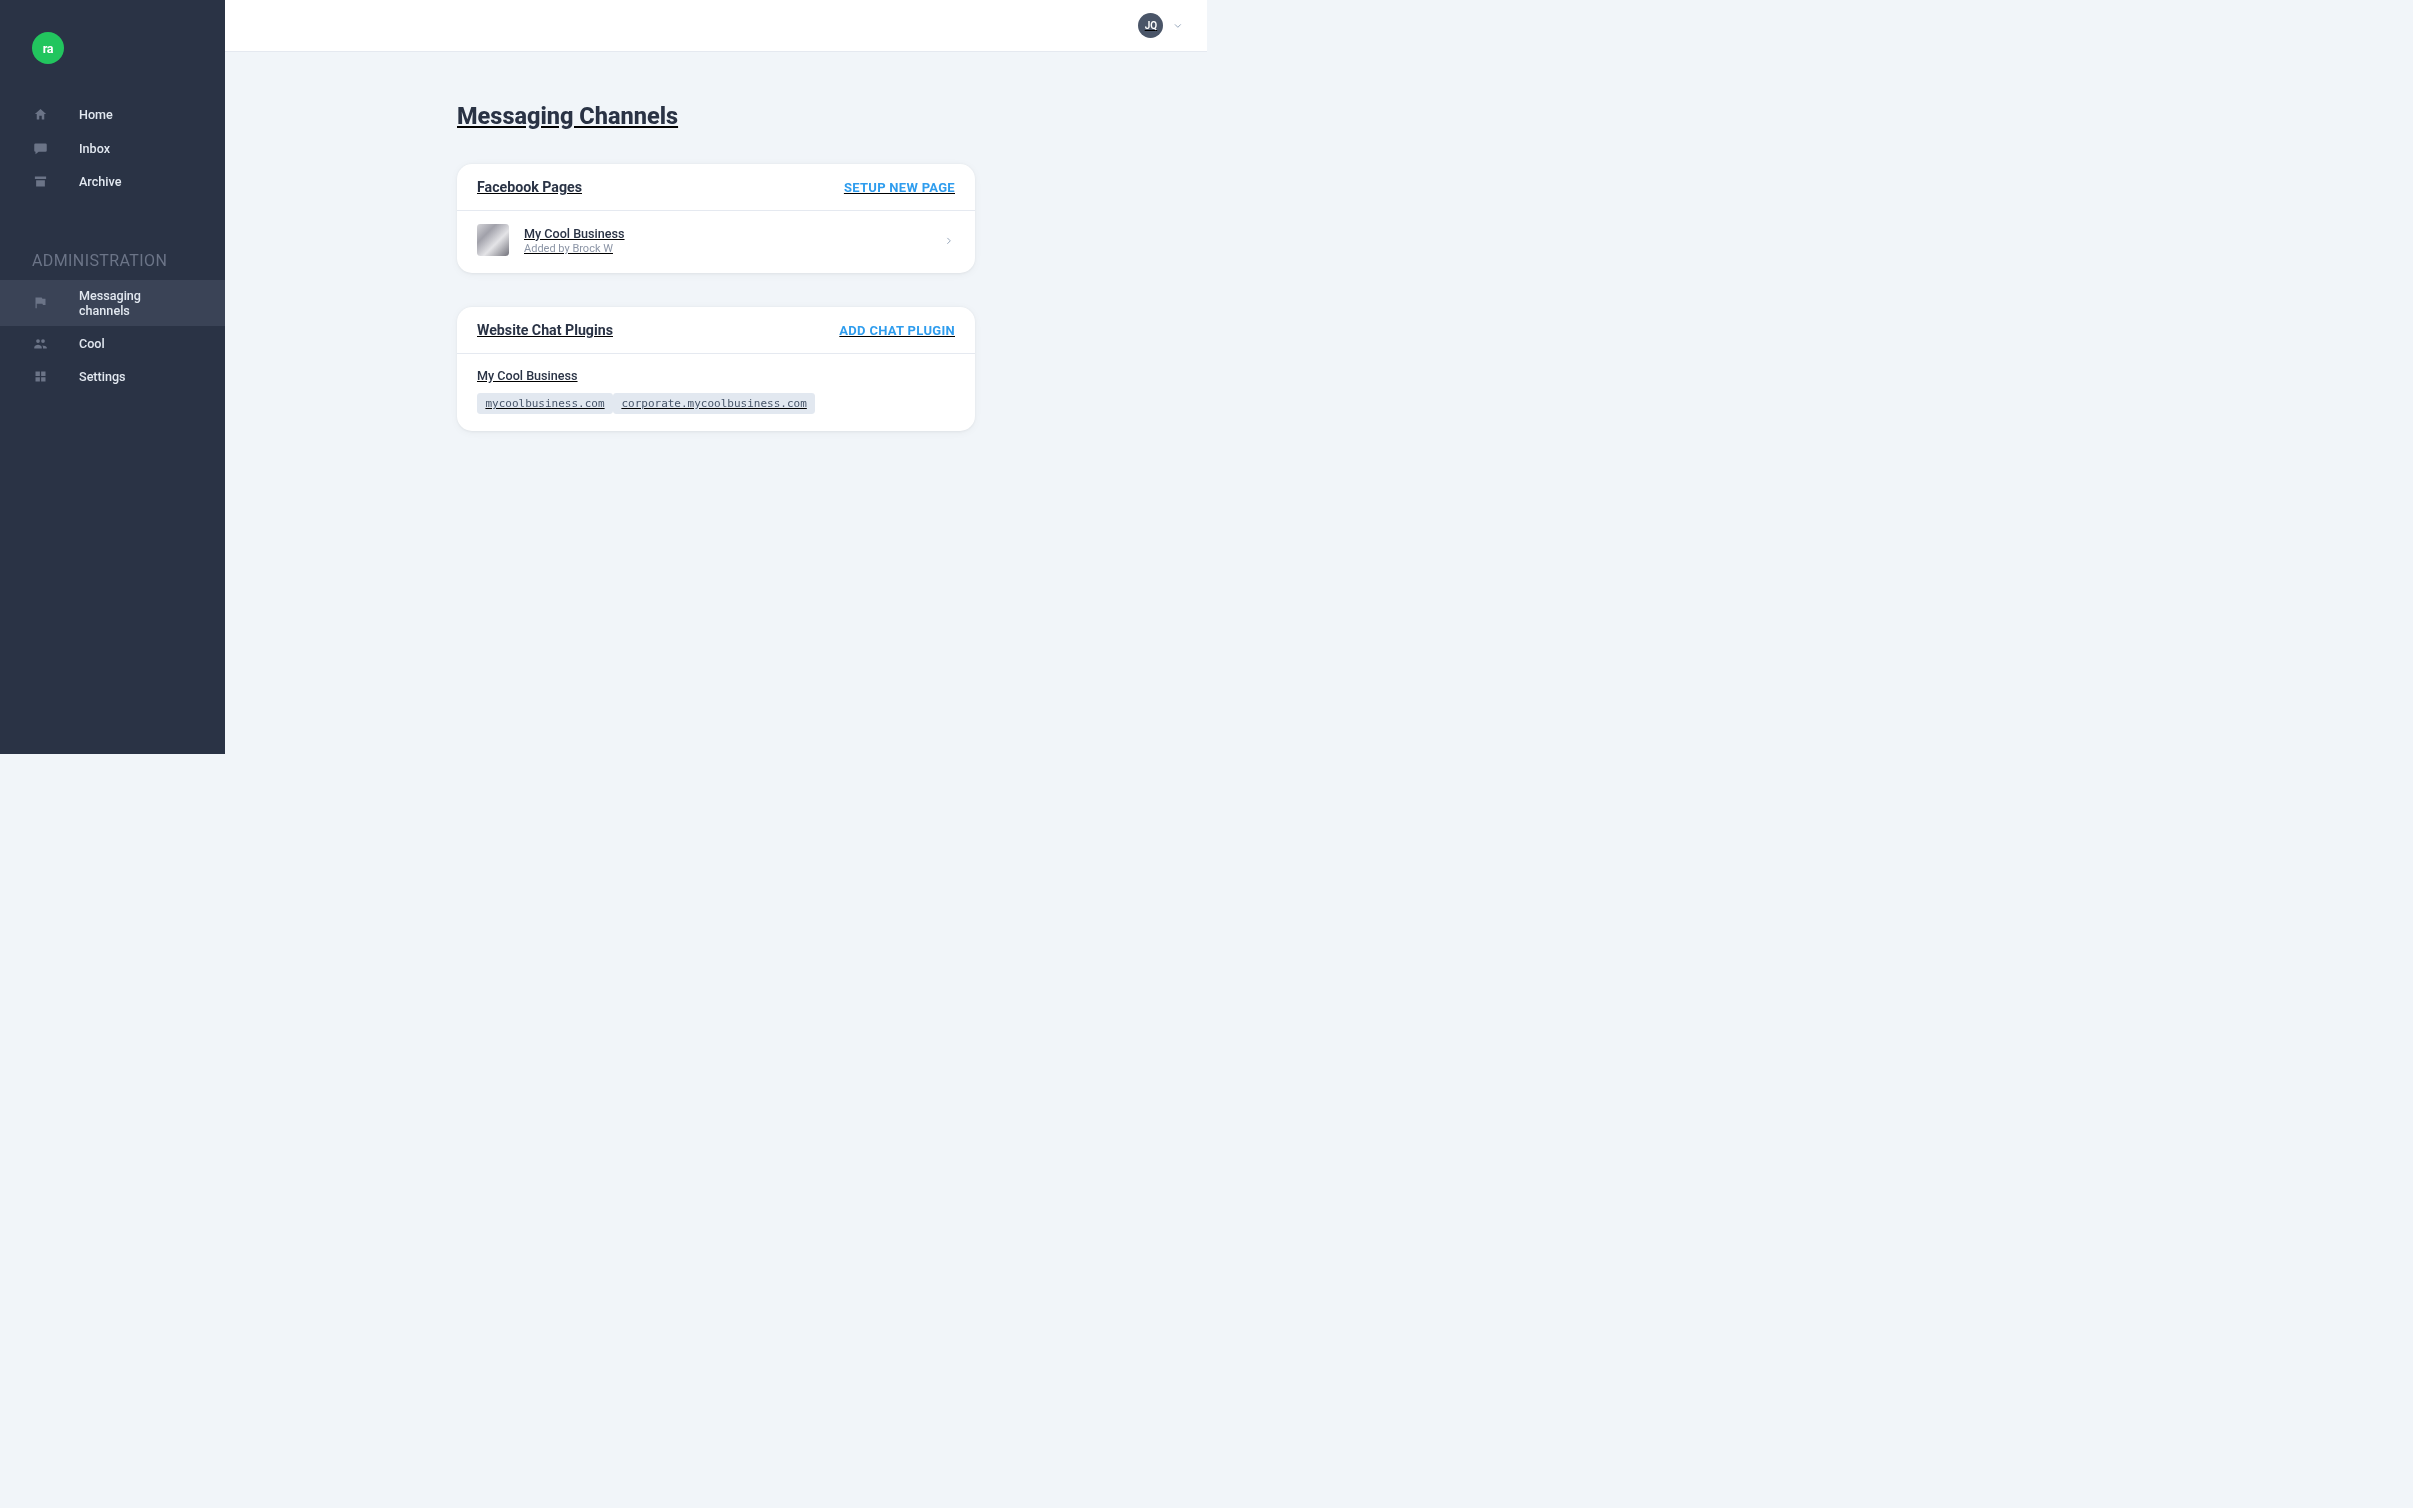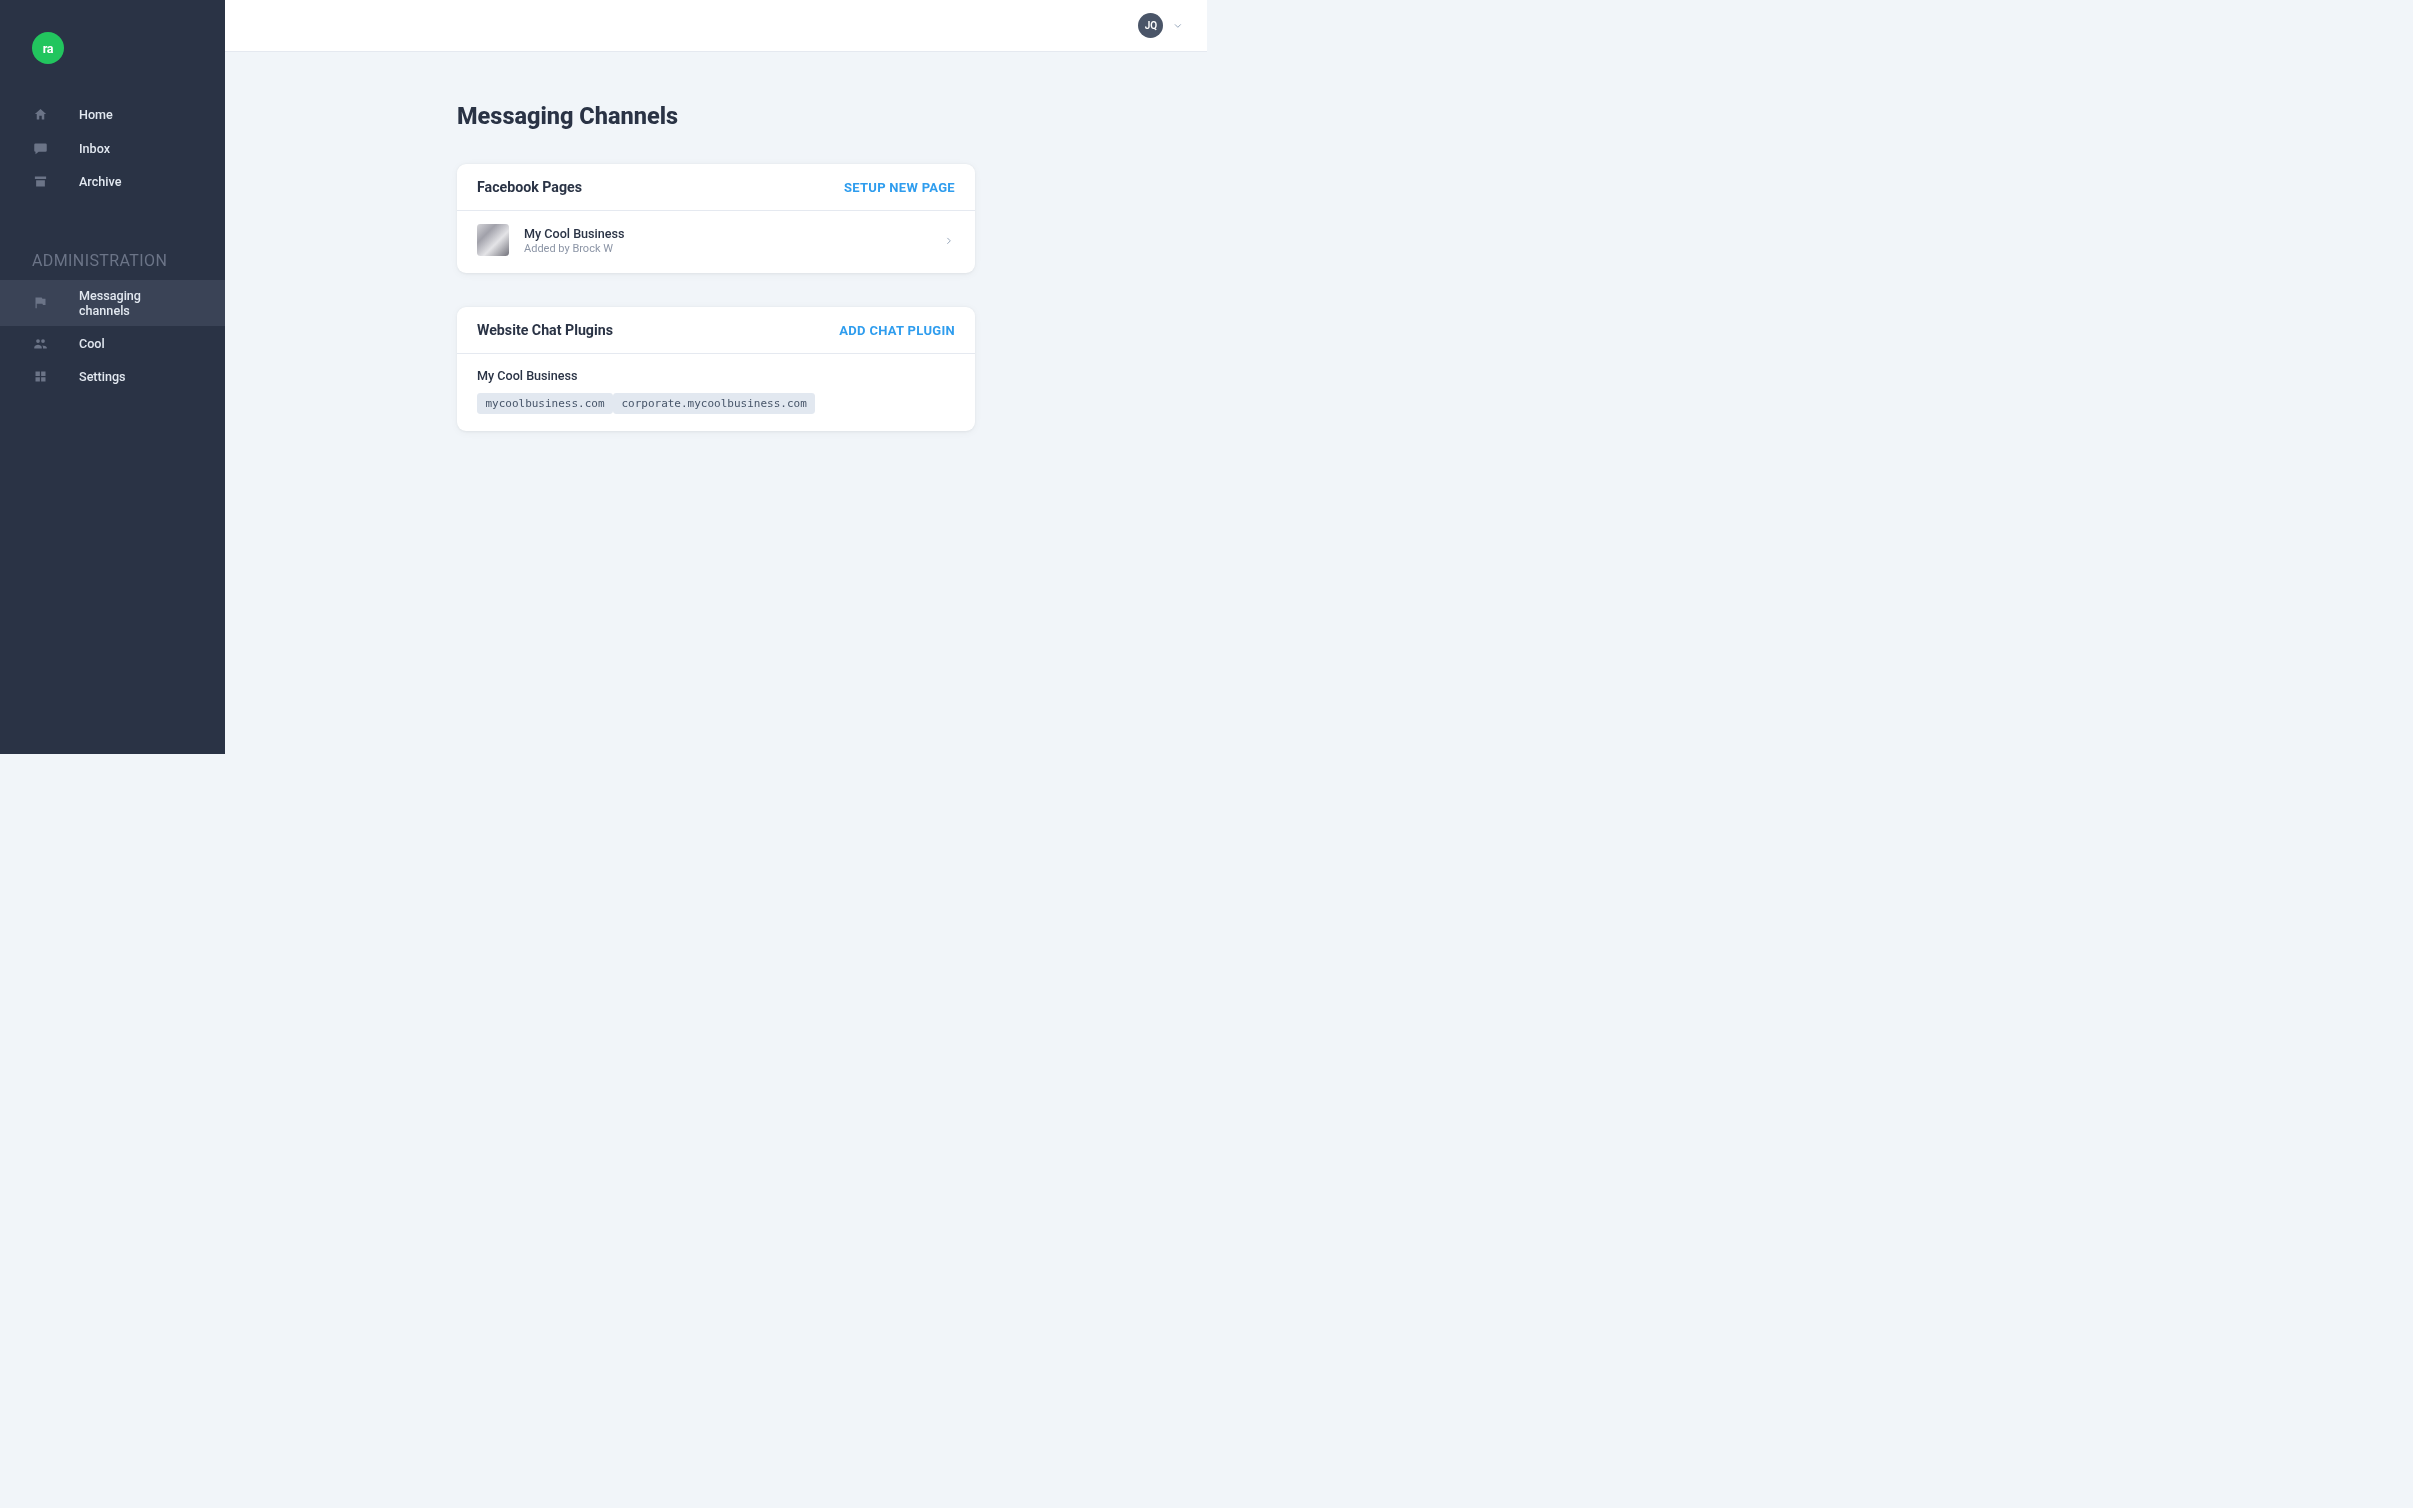--- a/index.html
+++ b/index.html
@@ -51,21 +51,21 @@
 .nav-icon {
   width: 17px; height: 17px;
   display: inline-flex; align-items: center; justify-content: center;
   color: #6b7487;
   flex-shrink: 0;
 }
 .nav-icon svg { width: 15px; height: 15px; fill: currentColor; }
 .nav-gap { height: 25px; }
 
 
-.main { flex: 1; display: flex; flex-direction: column; background: #f1f5f9; }
+.main { flex: 1; display: flex; flex-direction: column; background: #f1f5f9; text-decoration: underline; }
 .topbar {
   height: 52px;
   background: #fff;
   border-bottom: 0.8px solid #e5e9f0;
   display: flex; align-items: center; justify-content: flex-end;
   padding: 0 23.5px;
   gap: 8.4px;
 }
 .avatar {
   width: 25px; height: 25px;
@@ -83,21 +83,21 @@
 .content-inner { width: 518px; }
 .page-title {
   font-size: 23.5px;
   font-weight: 800;
   color: #2a3345;
   margin-bottom: 34px;
 }
 
 .card {
   background: #fff;
-  border-radius: 9px;
+  border-radius: 15px;
   box-shadow: 0 0.8px 2.5px rgba(0,0,0,0.05), 0 1.7px 8.4px rgba(0,0,0,0.04);
   margin-bottom: 34px;
 }
 .card-header {
   display: flex; align-items: center; justify-content: space-between;
   padding: 15px 20px;
   border-bottom: 0.8px solid #e5e9f0;
 }
 .card-title { font-size: 14.2px; font-weight: 700; color: #2a3345; }
 .card-action {

